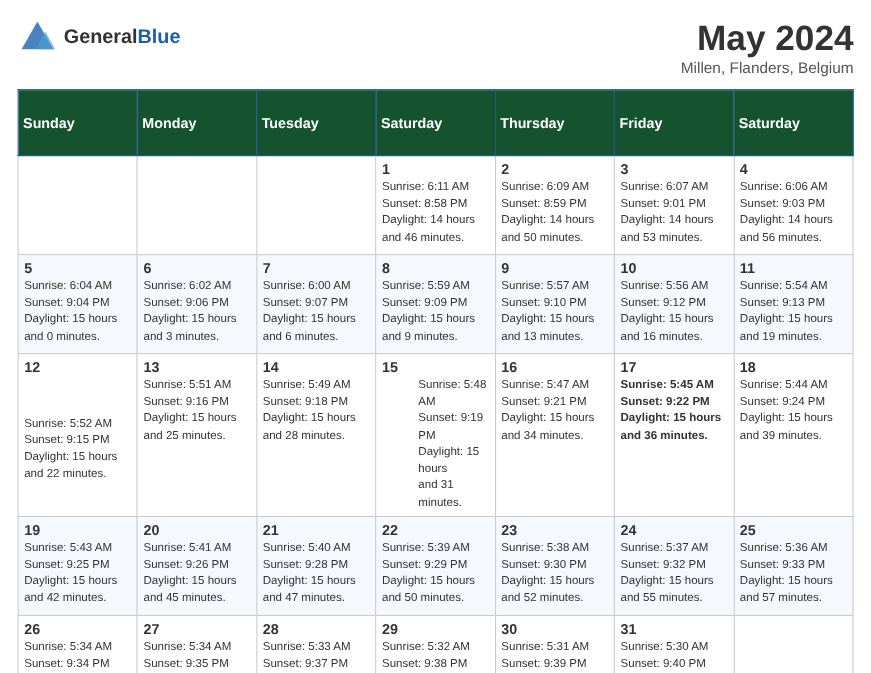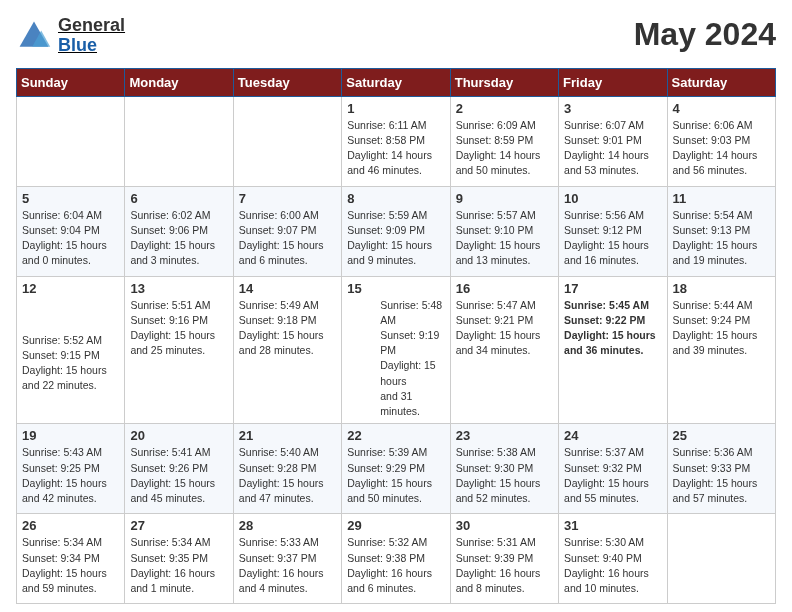--- a/index.html
+++ b/index.html
@@ -16,23 +16,22 @@
       align-items: flex-start;
       margin-bottom: 12px;
     }
     .logo {
       display: flex;
       align-items: center;
       gap: 6px;
     }
     .logo-text {
       display: flex;
-      flex-direction: column;
+      flex-direction: row;
       line-height: 1.1;
-      text-decoration: underline;
     }
     .logo-general {
       font-size: 18px;
       font-weight: bold;
       color: #333;
     }
     .logo-blue {
       font-size: 18px;
       font-weight: bold;
       color: #1a5fa8;
@@ -52,23 +51,23 @@
     .location {
       font-size: 14px;
       color: #555;
     }
     .calendar {
       width: 100%;
       border-collapse: collapse;
       border: 1px solid #ccc;
     }
     .calendar th {
-      background: #7f1d1d;
+      background: #14532d;
       color: #fff;
-      padding: 6px 4px;
+      padding: 22px 4px;
       text-align: left;
       font-size: 13px;
       border: 1px solid #1e5a9a;
     }
     .calendar td {
       vertical-align: top;
       padding: 4px 5px;
       border: 1px solid #ccc;
       font-size: 11px;
       color: #333;
@@ -106,20 +105,21 @@
       <polygon points="20,4 36,32 4,32" fill="#2a6db5" opacity="0.85"></polygon>
       <polygon points="28,14 38,32 18,32" fill="#4a9fd4" opacity="0.7"></polygon>
     </svg>
     <div class="logo-text">
       <span class="logo-general">General</span>
       <span class="logo-blue">Blue</span>
     </div>
   </div>
   <div class="title-area">
     <div class="month-year">May 2024</div>
+    <div class="location">Millen, Flanders, Belgium</div>
   </div>
 </div>
 
 <table class="calendar">
   <thead>
     <tr>
     <th>Sunday</th>
         <th>Monday</th>
         <th>Tuesday</th>
         <th>Saturday</th>

